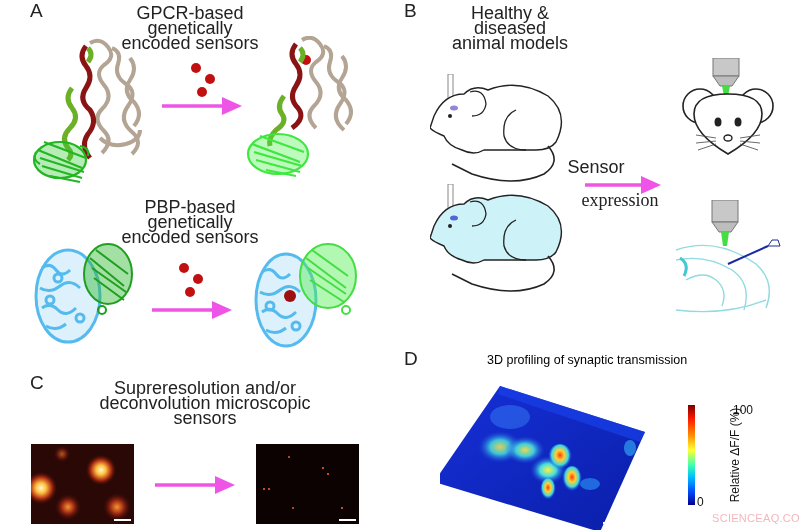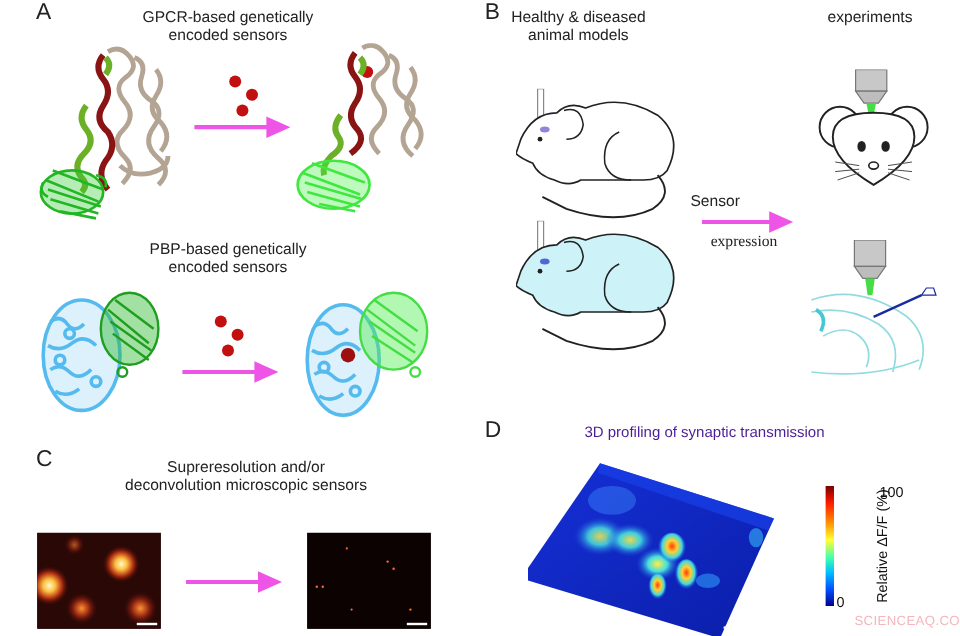--- a/index.html
+++ b/index.html
@@ -1,19 +1,19 @@
 <!DOCTYPE html>
 <html><head>
 <meta charset="utf-8">
 <style>
   html, body { margin:0; padding:0; background:#fff; }
   body { width:800px; height:530px; position:relative; overflow:hidden; font-family:"Liberation Sans", sans-serif; color:#1a1a1a; }
   .abs { position:absolute; }
   .panel-letter { font-size:19px; font-weight:normal; color:#222; }
-  .caption { font-size:13px; text-align:center; line-height:15px; color:#222; }
+  .caption { font-size:18px; text-align:center; line-height:15px; color:#222; }
   .ital { font-style:italic; }
   .arrow { position:absolute; }
   svg { display:block; }
   .watermark { font-size:11px; color:#f4b6bd; letter-spacing:0.3px; }
   .cb-label { font-size:12px; color:#111; }
 </style>
 </head>
 <body>
 
 <div class="abs panel-letter" style="left:30px;top:0px;">A</div>
@@ -132,27 +132,26 @@
       <ellipse cx="76" cy="40" rx="28" ry="32" fill="#55ee55" fill-opacity="0.45"></ellipse>
       <path d="M54 22 l40 30 M56 32 l38 26 M58 44 l34 22 M60 14 l36 26"></path>
       <circle cx="94" cy="74" r="4"></circle>
     </g>
     <circle cx="38" cy="60" r="6" fill="#9e1010"></circle>
   </svg>
 </div>
 
 <div class="abs panel-letter" style="left:404px;top:0px;">B</div>
 
-<div class="abs caption" style="left:422px;top:6px;width:120px;">
+<div class="abs caption" style="left:450px;top:6px;width:120px;">
   <div>Healthy &amp; diseased</div>
   <div>animal models</div>
 </div>
 
 <div class="abs caption" style="left:665px;top:6px;width:120px;">
-  <div>experiments</div>
 </div>
 
 <div class="abs" style="left:430px;top:74px;">
   <svg width="140" height="110" viewBox="0 0 140 110">
     <rect x="18" y="0" width="5" height="26" fill="none" stroke="#888" stroke-width="1"></rect>
     <path d="M4 42 q10 -22 30 -22 q10 -10 24 -4 q30 -12 60 6 q22 18 8 46 q-6 8 -20 8 l-52 0 q-10 6 -22 0 q-14 -4 -18 -14 q-10 -4 -14 -8 z" fill="#fff" stroke="#222" stroke-width="1.4"></path>
     <path d="M40 18 q14 -4 16 12 q-2 12 -14 12" fill="none" stroke="#222" stroke-width="1.3"></path>
     <path d="M86 36 q-14 6 -12 26 q4 14 22 14" fill="none" stroke="#222" stroke-width="1.3"></path>
     <circle cx="20" cy="42" r="2" fill="#222"></circle>
     <ellipse cx="24" cy="34" rx="4" ry="2.5" fill="#7766cc" opacity="0.8"></ellipse>
@@ -263,21 +262,21 @@
       <circle cx="13" cy="45" r="1"></circle>
       <circle cx="37" cy="64" r="0.9"></circle>
       <circle cx="86" cy="64" r="1"></circle>
     </g>
     <rect x="83" y="75" width="17" height="2" fill="#fff"></rect>
   </svg>
 </div>
 
 <div class="abs panel-letter" style="left:404px;top:348px;">D</div>
 
-<div class="abs" style="left:487px;top:353px;font-size:12.5px;color:#4c1d95;">3D profiling of synaptic transmission</div>
+<div class="abs" style="left:487px;top:353px;font-size:12.5px;color:#000000;">3D profiling of synaptic transmission</div>
 
 <div class="abs" style="left:440px;top:372px;">
   <svg width="240" height="160" viewBox="0 0 240 160">
     <defs>
       <linearGradient id="surf" x1="0" y1="0" x2="1" y2="1">
         <stop offset="0%" stop-color="#1630d8"></stop>
         <stop offset="100%" stop-color="#0a1ea8"></stop>
       </linearGradient>
       <radialGradient id="peak" cx="50%" cy="50%" r="50%">
         <stop offset="0%" stop-color="#ffee44"></stop>

